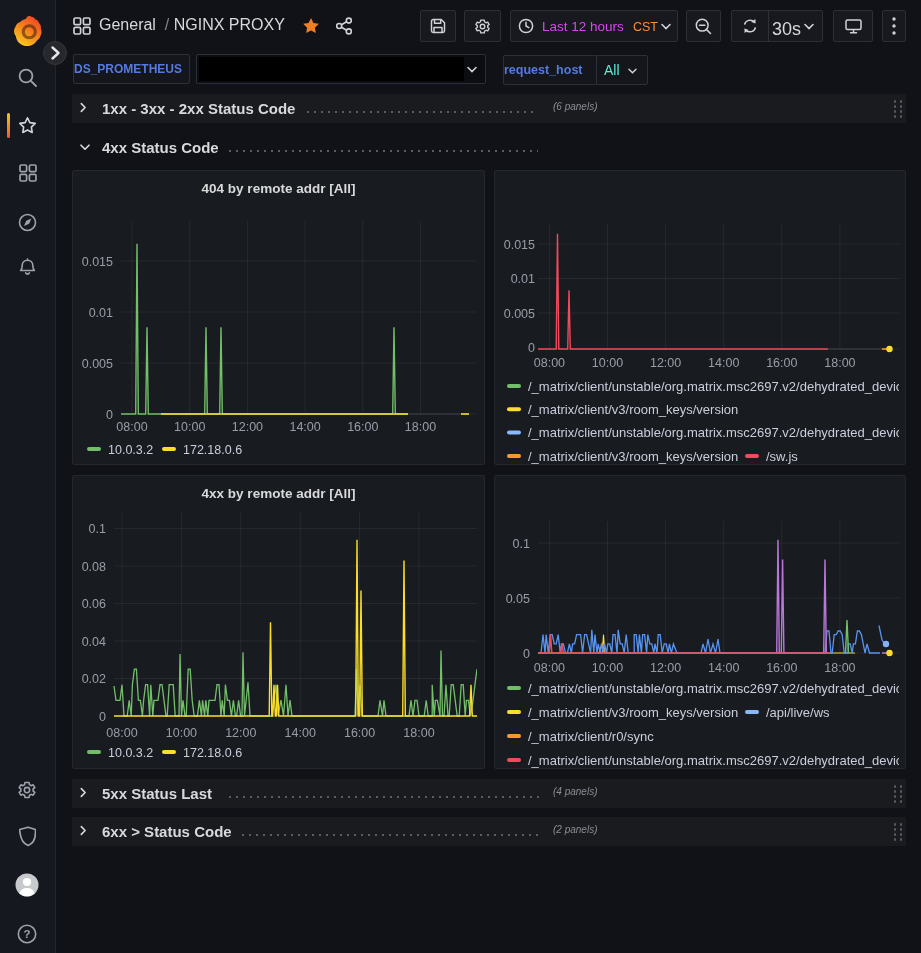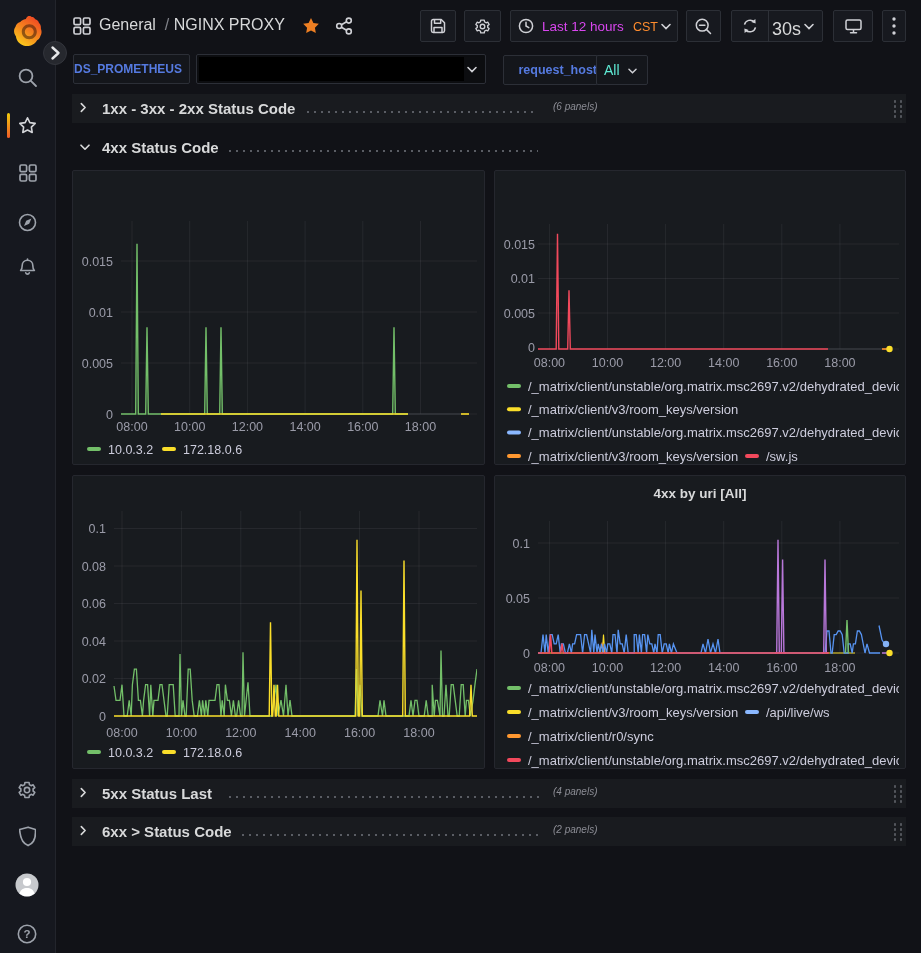--- a/index.html
+++ b/index.html
@@ -146,21 +146,21 @@
     <circle cx="6" cy="10" r="1.7"></circle>
     <circle cx="6" cy="17" r="1.7"></circle>
   </svg>
 
 <div class="vbox" style="left:73px;top:54px;width:117px;height:30px;text-align:left;line-height:28px;font-size:12px"><span class="blue">DS_PROMETHEUS</span></div>
 <div class="vbox" style="left:196px;top:54px;width:290px;height:30px;background:#0c0d10"></div>
 <div class="abs" style="left:199px;top:57px;width:265px;height:24px;background:#000"></div>
 <svg class="abs" style="left:466px;top:65px" width="12" height="9" viewBox="0 0 12 9" fill="none" stroke="#d0d1d6" stroke-width="1.6" stroke-linecap="round">
     <path d="M2 2.5l4 4 4-4"></path>
   </svg>
-<div class="vbox" style="left:503px;top:55px;width:95px;height:30px;text-align:right;line-height:28px;font-size:12.5px"><span class="blue">request_host</span></div>
+<div class="vbox" style="left:503px;top:55px;width:95px;height:30px;text-align:left;line-height:28px;font-size:12.5px"><span class="blue">request_host</span></div>
 <div class="vbox" style="left:596px;top:55px;width:52px;height:30px"></div>
 <div class="abs" style="left:604px;top:62px;font-size:14px;color:#5eead4">All</div>
 <svg class="abs" style="left:627px;top:67px" width="11" height="8" viewBox="0 0 12 9" fill="none" stroke="#d0d1d6" stroke-width="1.6" stroke-linecap="round">
     <path d="M2 2.5l4 4 4-4"></path>
   </svg>
 
 <div class="rowhdr bg" style="top:94px">
   <svg class="abs" style="left:7px;top:8px" width="8" height="11" viewBox="0 0 9 13" fill="none" stroke="#d8d9da" stroke-width="1.9" stroke-linecap="round" stroke-linejoin="round">
       <path d="M2.5 2l4.5 4.5L2.5 11"></path>
     </svg>
@@ -171,20 +171,21 @@
 </div>
 <div class="rowhdr" style="top:133px">
   <svg class="abs" style="left:7px;top:10px" width="12" height="8" viewBox="0 0 13 9" fill="none" stroke="#d8d9da" stroke-width="1.9" stroke-linecap="round" stroke-linejoin="round">
       <path d="M2 2.5l4.5 4.5L11 2.5"></path>
     </svg>
   <span class="rtitle">4xx Status Code</span>
   <div class="dots" style="left:157px;top:17px;width:309px"></div>
 </div>
 
 <div class="panel" style="left:72px;top:170px;width:413px;height:295px">
+  <div class="ptitle">404 by remote addr [All]</div>
   <svg width="404" height="293" style="position:absolute;left:0;top:0">
       <line x1="59" y1="50" x2="59" y2="243" stroke="rgba(204,204,220,0.08)"></line>
       <line x1="116.7" y1="50" x2="116.7" y2="243" stroke="rgba(204,204,220,0.08)"></line>
       <line x1="174.4" y1="50" x2="174.4" y2="243" stroke="rgba(204,204,220,0.08)"></line>
       <line x1="232.1" y1="50" x2="232.1" y2="243" stroke="rgba(204,204,220,0.08)"></line>
       <line x1="289.8" y1="50" x2="289.8" y2="243" stroke="rgba(204,204,220,0.08)"></line>
       <line x1="347.5" y1="50" x2="347.5" y2="243" stroke="rgba(204,204,220,0.08)"></line>
       <line x1="48" y1="90" x2="404" y2="90" stroke="rgba(204,204,220,0.08)"></line>
       <line x1="48" y1="141" x2="404" y2="141" stroke="rgba(204,204,220,0.08)"></line>
       <line x1="48" y1="192" x2="404" y2="192" stroke="rgba(204,204,220,0.08)"></line>
@@ -241,20 +242,21 @@
       <text x="33" y="242.7" font-size="13" fill="#ccccdc" font-family="Liberation Sans">/_matrix/client/v3/room_keys/version</text>
       <rect x="12" y="259.5" width="14" height="4" rx="2" fill="#8ab8ff"></rect>
       <text x="33" y="266.0" font-size="13" fill="#ccccdc" font-family="Liberation Sans">/_matrix/client/unstable/org.matrix.msc2697.v2/dehydrated_devices</text>
       <rect x="12" y="283" width="14" height="4" rx="2" fill="#ff9830"></rect>
       <text x="33" y="289.5" font-size="13" fill="#ccccdc" font-family="Liberation Sans">/_matrix/client/v3/room_keys/version</text>
       <rect x="250" y="283" width="14" height="4" rx="2" fill="#f2495c"></rect>
       <text x="271" y="289.5" font-size="13" fill="#ccccdc" font-family="Liberation Sans">/sw.js</text>
     </svg>
 </div>
 <div class="panel" style="left:72px;top:475px;width:413px;height:294px">
+  <div class="ptitle">4xx by remote addr [All]</div>
   <svg width="404" height="292" style="position:absolute;left:0;top:0">
       <line x1="49" y1="35" x2="49" y2="240" stroke="rgba(204,204,220,0.08)"></line>
       <line x1="108.4" y1="35" x2="108.4" y2="240" stroke="rgba(204,204,220,0.08)"></line>
       <line x1="167.8" y1="35" x2="167.8" y2="240" stroke="rgba(204,204,220,0.08)"></line>
       <line x1="227.2" y1="35" x2="227.2" y2="240" stroke="rgba(204,204,220,0.08)"></line>
       <line x1="286.6" y1="35" x2="286.6" y2="240" stroke="rgba(204,204,220,0.08)"></line>
       <line x1="346" y1="35" x2="346" y2="240" stroke="rgba(204,204,220,0.08)"></line>
       <line x1="41" y1="52.5" x2="404" y2="52.5" stroke="rgba(204,204,220,0.08)"></line>
       <line x1="41" y1="90" x2="404" y2="90" stroke="rgba(204,204,220,0.08)"></line>
       <line x1="41" y1="127.5" x2="404" y2="127.5" stroke="rgba(204,204,220,0.08)"></line>
@@ -275,21 +277,20 @@
       <text x="227.2" y="260.5" text-anchor="middle" font-size="12.5" fill="rgba(204,204,220,0.72)" font-family="Liberation Sans">14:00</text>
       <text x="286.6" y="260.5" text-anchor="middle" font-size="12.5" fill="rgba(204,204,220,0.72)" font-family="Liberation Sans">16:00</text>
       <text x="346" y="260.5" text-anchor="middle" font-size="12.5" fill="rgba(204,204,220,0.72)" font-family="Liberation Sans">18:00</text>
       <rect x="14" y="274" width="14" height="4" rx="2" fill="#73bf69"></rect>
       <text x="35" y="280.5" font-size="12.5" fill="#ccccdc" font-family="Liberation Sans">10.0.3.2</text>
       <rect x="89" y="274" width="14" height="4" rx="2" fill="#fade2a"></rect>
       <text x="110" y="280.5" font-size="12.5" fill="#ccccdc" font-family="Liberation Sans">172.18.0.6</text>
     </svg>
 </div>
 <div class="panel" style="left:494px;top:475px;width:412px;height:294px;overflow:hidden">
-  <div class="ptitle">4xx by uri [All]</div>
   <svg width="404" height="292" style="position:absolute;left:0;top:0">
       <line x1="54.4" y1="45" x2="54.4" y2="177" stroke="rgba(204,204,220,0.08)"></line>
       <line x1="112.5" y1="45" x2="112.5" y2="177" stroke="rgba(204,204,220,0.08)"></line>
       <line x1="170.6" y1="45" x2="170.6" y2="177" stroke="rgba(204,204,220,0.08)"></line>
       <line x1="228.7" y1="45" x2="228.7" y2="177" stroke="rgba(204,204,220,0.08)"></line>
       <line x1="286.8" y1="45" x2="286.8" y2="177" stroke="rgba(204,204,220,0.08)"></line>
       <line x1="344.9" y1="45" x2="344.9" y2="177" stroke="rgba(204,204,220,0.08)"></line>
       <line x1="43" y1="67" x2="404" y2="67" stroke="rgba(204,204,220,0.08)"></line>
       <line x1="43" y1="122" x2="404" y2="122" stroke="rgba(204,204,220,0.08)"></line>
       <line x1="43" y1="177" x2="404" y2="177" stroke="rgba(204,204,220,0.08)"></line>

